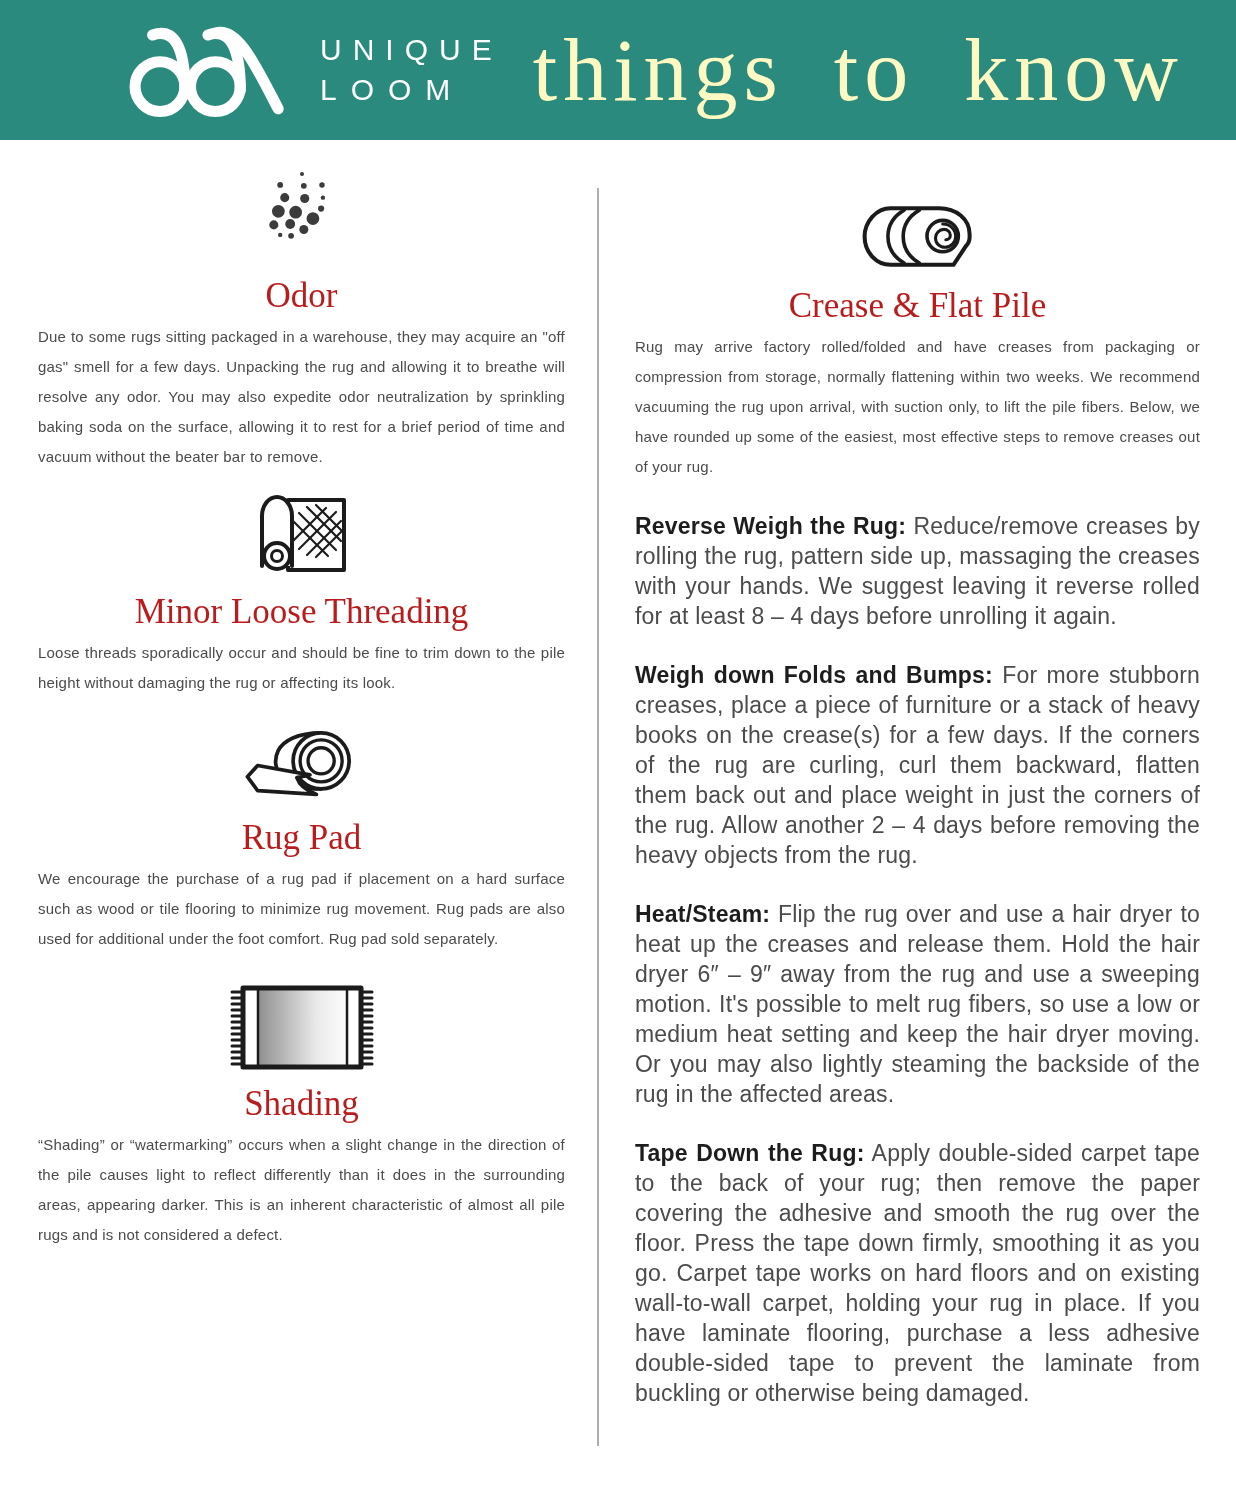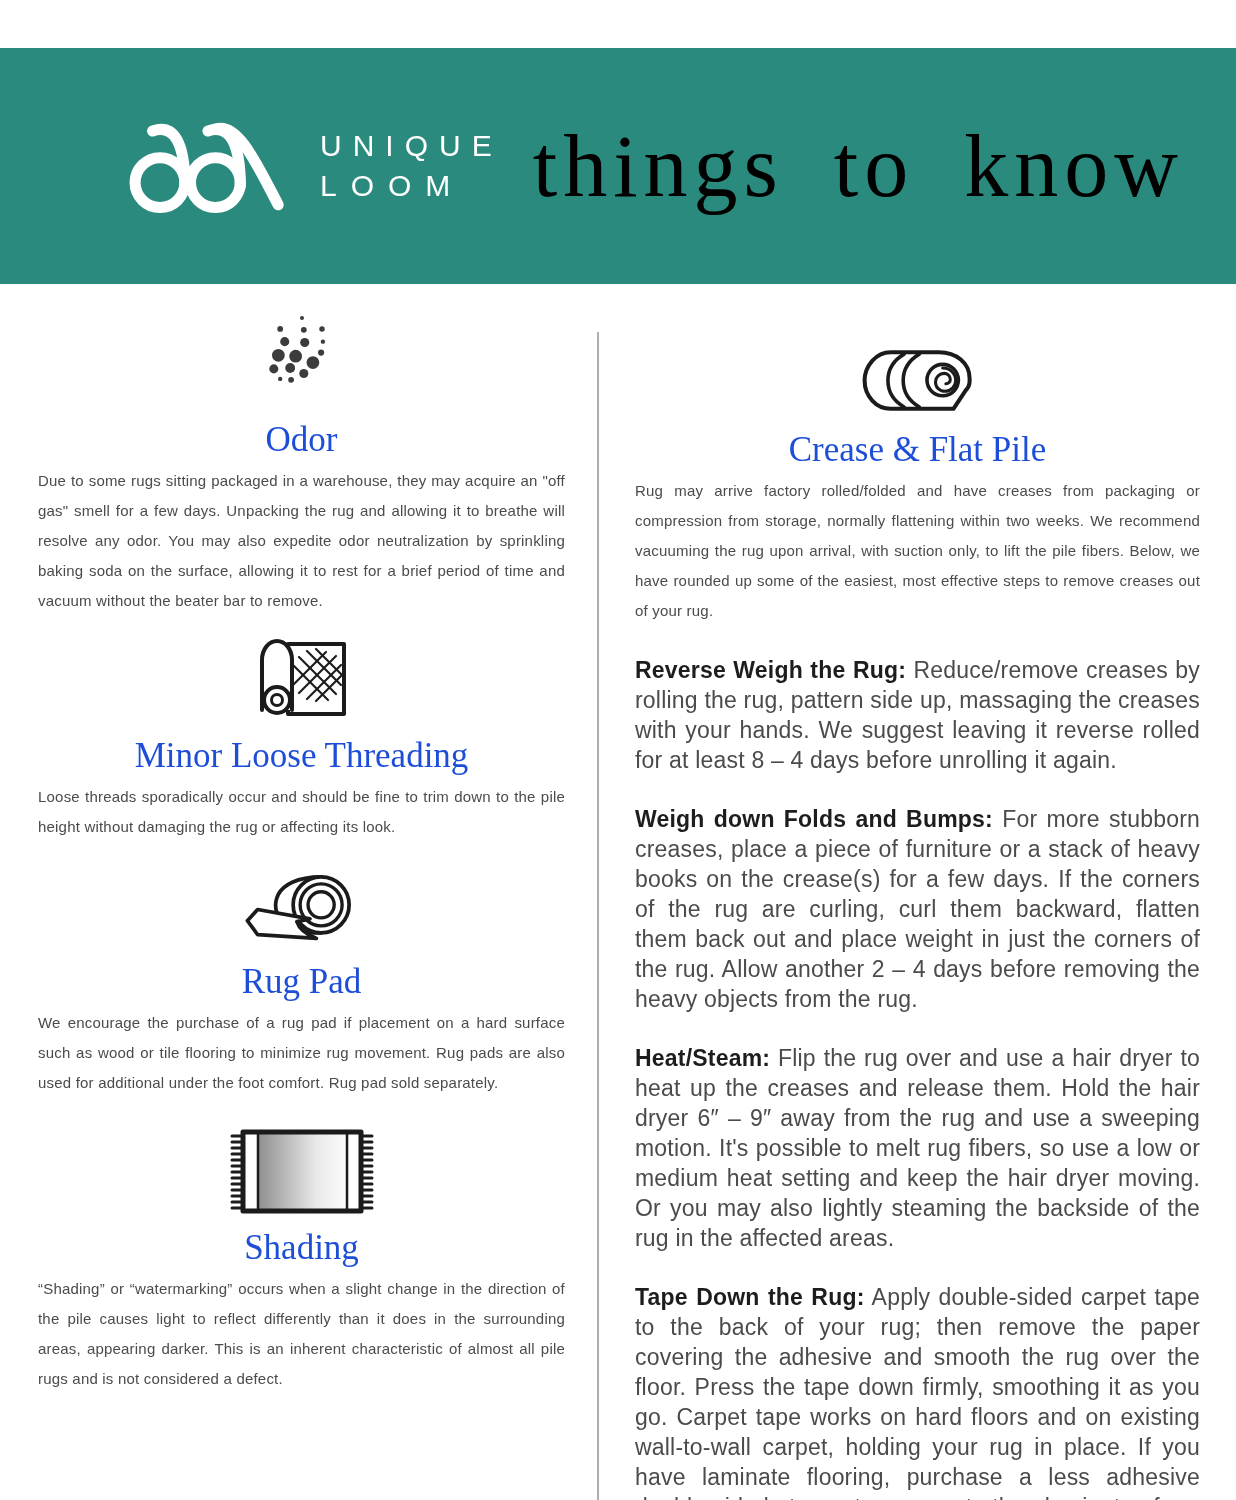--- a/index.html
+++ b/index.html
@@ -7,26 +7,25 @@
   .page {
     position:relative;
     width:1236px; height:1500px;
     background:#ffffff;
     overflow:hidden;
     font-family:"Liberation Sans", sans-serif;
     color:#4b4b4b;
   }
   
   .header {
-    height:236px;
+    height:140px;
     background:#2b8a7e;
     display:flex;
     align-items:center;
     padding:0 60px 0 118px;
-    margin-top:48px;
   }
   .brand {
     display:flex;
     align-items:center;
     gap:22px;
   }
   .brand-logo { display:block; }
   .brand-text {
     display:flex;
     flex-direction:column;
@@ -35,21 +34,21 @@
     letter-spacing:11px;
     line-height:1.35;
     font-weight:400;
   }
   .brand-text .l2 { letter-spacing:14px; }
   .page-title {
     flex:1;
     text-align:center;
     font-family:"Liberation Serif", serif;
     font-weight:400;
-    color:#000000;
+    color:#fef9c3;
     font-size:88px;
     letter-spacing:6px;
     word-spacing:22px;
     padding-left:30px;
     white-space:nowrap;
   }
   
   .main { position:relative; height:1318px; }
   .col-divider {
     position:absolute;
@@ -59,21 +58,21 @@
   }
   .col {
     position:absolute; top:0;
   }
   .col-left  { left:0;   width:597px; padding:0 32px 0 38px; }
   .col-right { left:597px; width:639px; padding:0 36px 0 38px; }
   .icon-wrap { text-align:center; }
   .sec-heading {
     font-family:"Liberation Serif", serif;
     font-weight:400;
-    color:#1d4ed8;
+    color:#b91c1c;
     font-size:35px;
     text-align:center;
     margin:8px 0 6px;
   }
   .sec-body {
     font-size:15px;
     line-height:30px;
     text-align:justify;
     letter-spacing:0.2px;
   }

